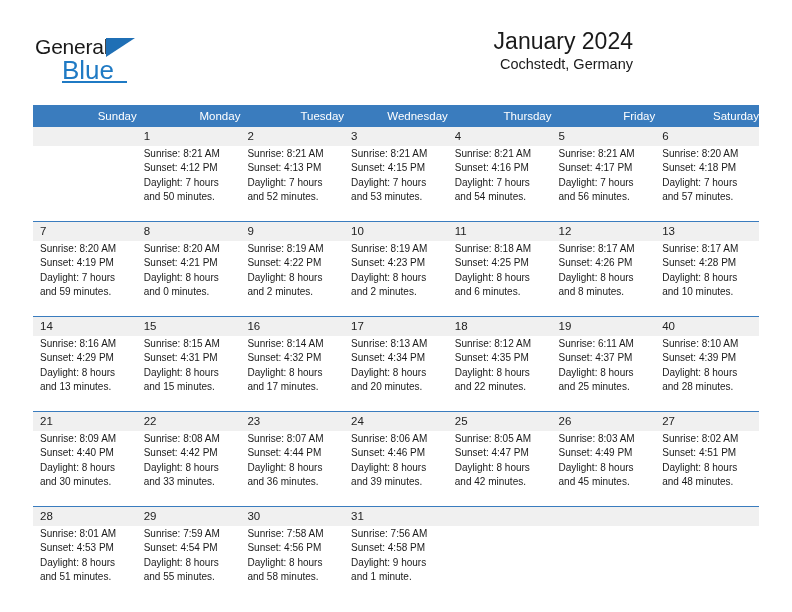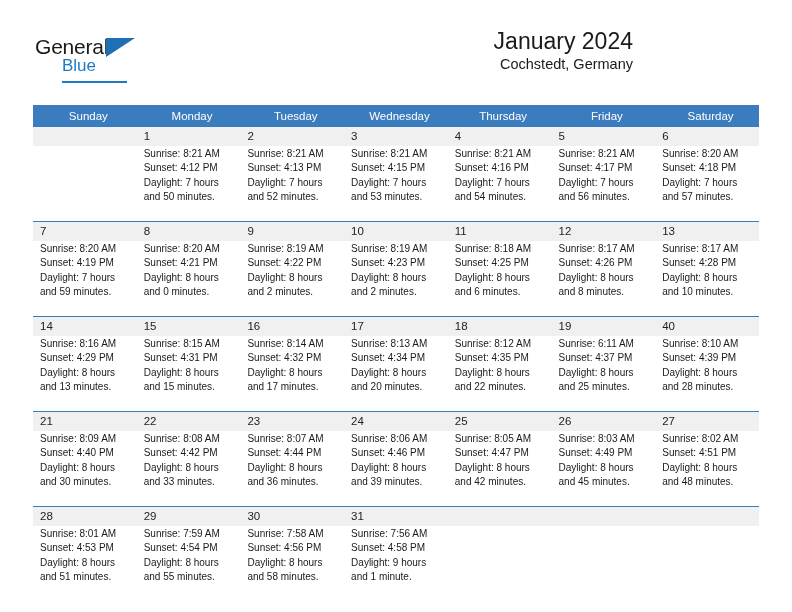--- a/index.html
+++ b/index.html
@@ -51,21 +51,21 @@
     top: 2px;
     width: 0;
     height: 0;
     border-left: 29px solid #1f6fb5;
     border-bottom: 19px solid transparent;
   }
   .logo-blue {
     position: absolute;
     left: 29px;
     top: 21px;
-    font-size: 17px;
+    font-size: 26px;
     color: #1f7ac4;
     line-height: 1;
   }
   .logo-underline {
     position: absolute;
     left: 29px;
     top: 45px;
     width: 65px;
     height: 2px;
     background: #1f7ac4;
@@ -97,21 +97,21 @@
     top: 105px;
     width: 726px;
     border-collapse: collapse;
     table-layout: fixed;
   }
   .calendar th {
     background: #3a7cbe;
     color: #ffffff;
     font-size: 11.5px;
     font-weight: normal;
-    text-align: center;
+    text-align: right;
     padding: 5px 0 5px 7px;
     height: 12px;
   }
   .calendar col { width: 103.71px; }
 
   .daynum-row td {
     background: #f0f0f0;
     font-size: 11.5px;
     color: #222222;
     padding: 3px 0 3px 7px;

